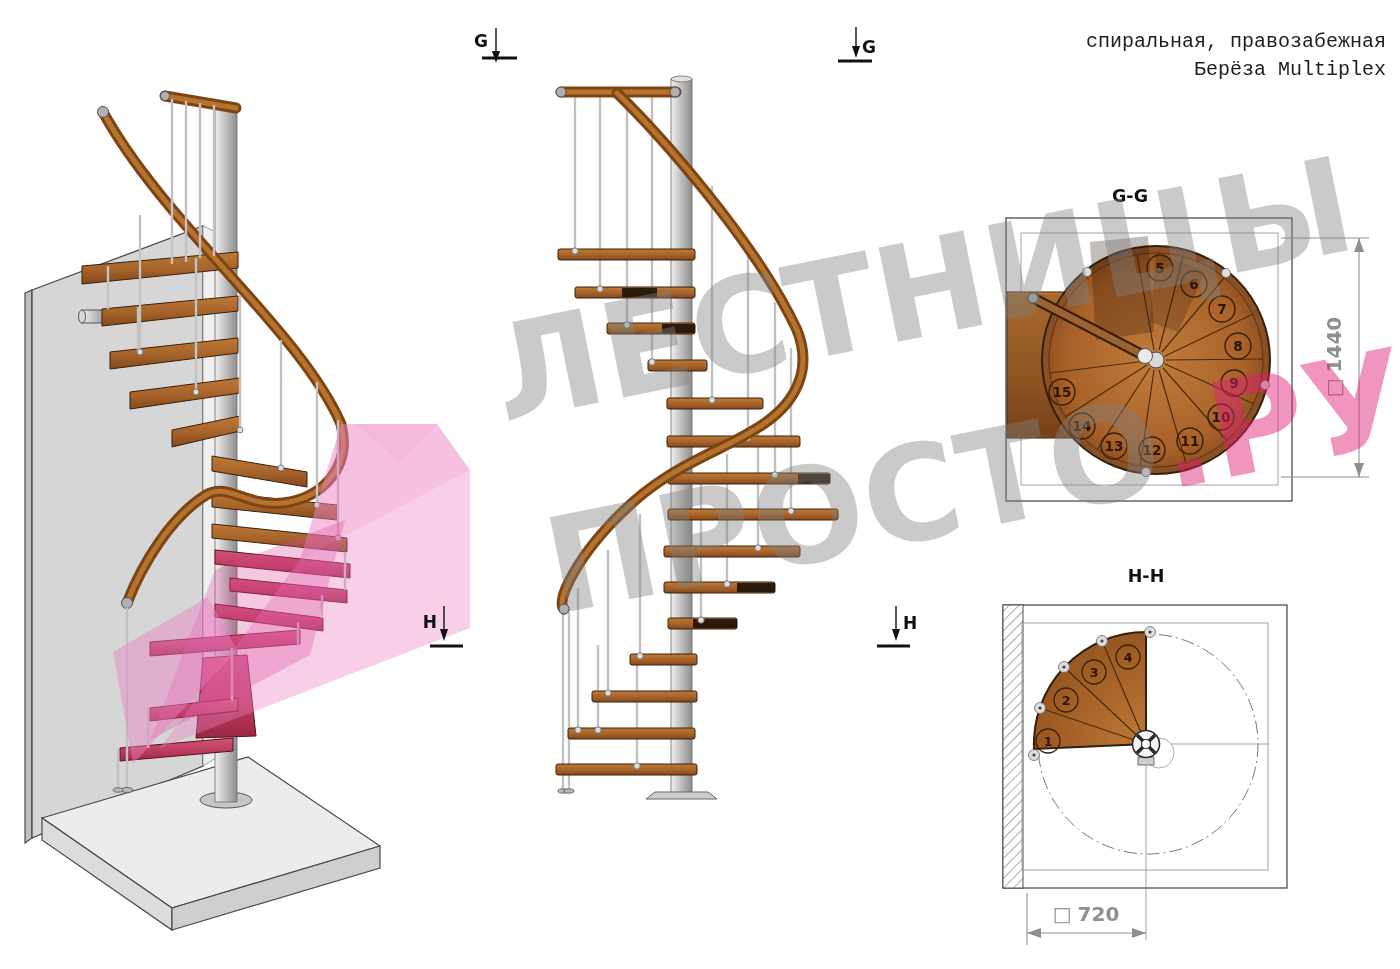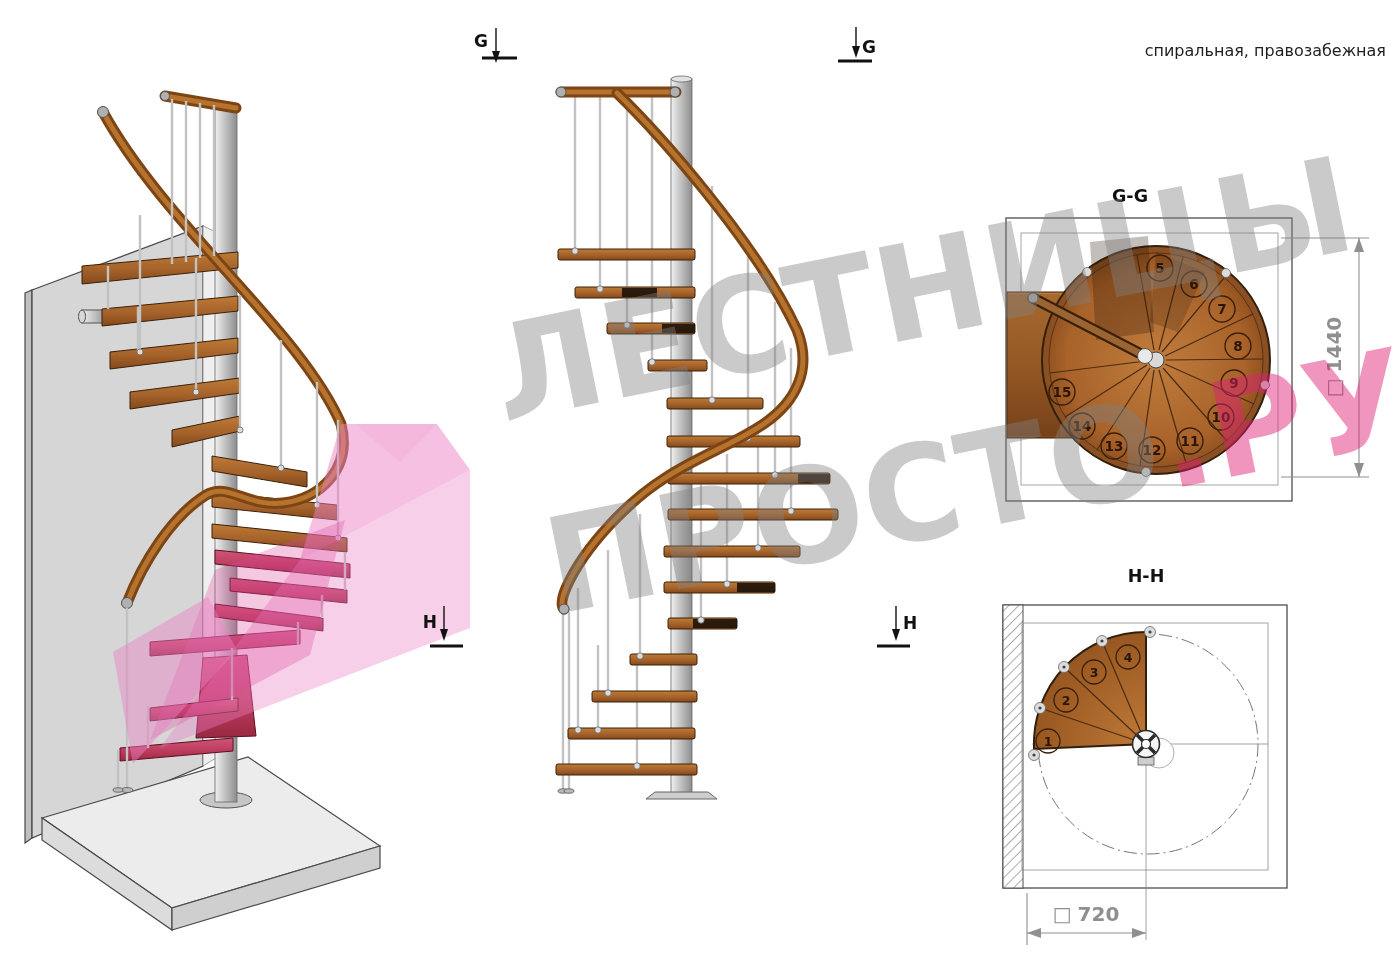--- a/index.html
+++ b/index.html
@@ -1,20 +1,20 @@
 <!DOCTYPE html>
 <html style="--wood: #ab6a2e; --wood-dark: #81491a; --metal: #c7c7c7; --pink-plane: #ec82c6; --step-highlight: #c0405e; --watermark-gray: #b9b9b9; --watermark-pink: #e8509a; --dim-gray: #8f8f8f;"><head>
 <meta charset="utf-8">
 <style>
   html,body{margin:0;padding:0;background:#fff;}
   .canvas{position:relative;width:1400px;height:969px;background:#fff;overflow:hidden;
           font-family:"DejaVu Sans","Liberation Sans",sans-serif;}
   svg{position:absolute;left:0;top:0;}
-  .header{position:absolute;top:40px;right:14px;text-align:right;font-size:16px;
-          line-height:1.42;color:#1f1f1f;}
+  .header{position:absolute;top:28px;right:14px;text-align:right;font-size:20px;
+          line-height:1.42;color:#1f1f1f;font-family:Liberation Mono, monospace;}
   .wm{position:absolute;font-weight:bold;font-size:132px;white-space:nowrap;
       transform-origin:0 50%;pointer-events:none;color:rgba(128,128,128,0.42);
       letter-spacing:1px;z-index:5;}
   .wm1{left:494px;top:300px;transform:rotate(-11.5deg);}
   .wm2{left:548px;top:492px;transform:rotate(-11.5deg);}
   .wm-pink{color:rgba(223,32,116,0.47);}
   text{font-family:"DejaVu Sans","Liberation Sans",sans-serif;}
   .ttl{font-size:17.5px;font-weight:bold;fill:#111;}
   .num{font-size:13.5px;font-weight:bold;fill:#2a1506;}
   .numsm{font-size:12.5px;font-weight:bold;fill:#2a1506;}
@@ -389,15 +389,16 @@
     <text class="dimtxt" x="1086" y="921" text-anchor="middle"><tspan>□</tspan><tspan dx="6">720</tspan></text>
   </g>
 </g>
 </svg>
 
 <div class="wm wm1">ЛЕСТНИЦЫ</div>
 <div class="wm wm2"><span>ПРОСТО</span><span class="wm-pink">.РУ</span></div>
 
 <div class="header">
   <div>спиральная, правозабежная</div>
+  <div>Берёза Multiplex</div>
 </div>
 
 </div>
 
 </body></html>

